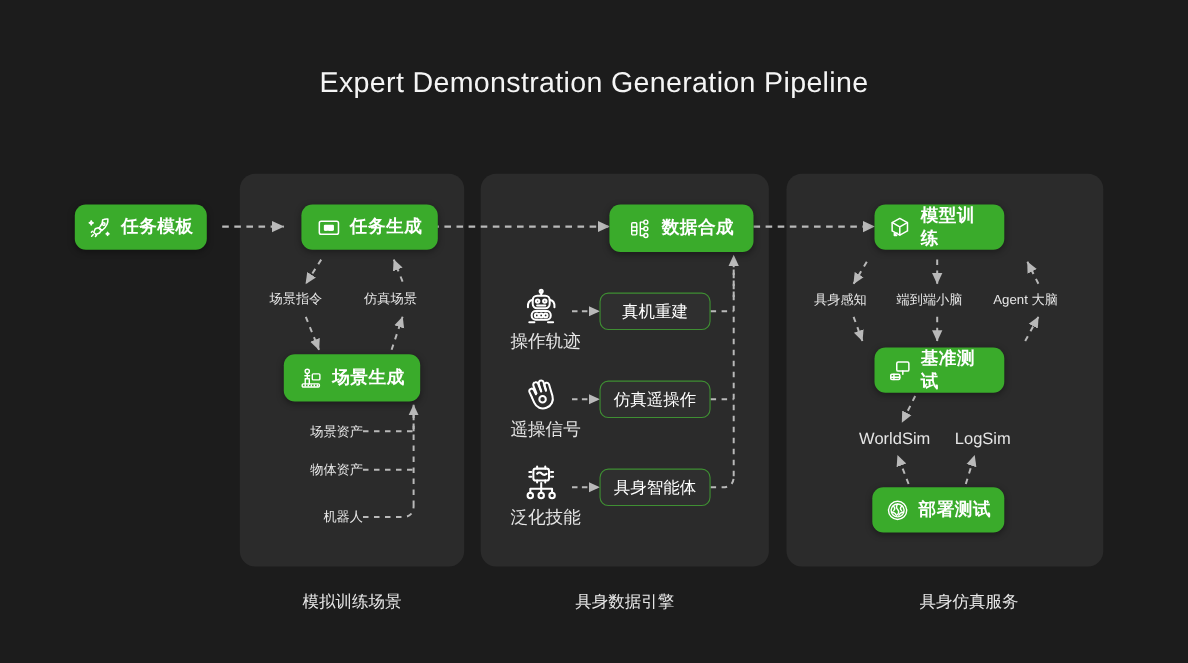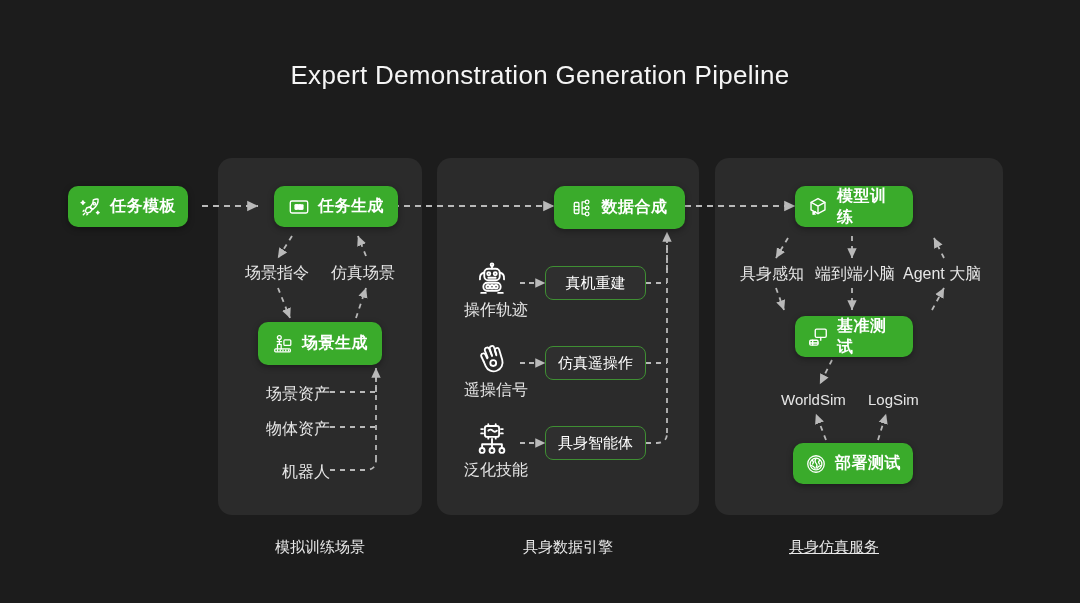--- a/index.html
+++ b/index.html
@@ -33,21 +33,21 @@
   #panel-2{left:437px;width:262px;}
   #panel-3{left:715px;width:288px;}
 
   .panel-caption{
     position:absolute;top:538px;
     font-size:15px;color:#e8e8e8;
     text-align:center;white-space:nowrap;
   }
   #caption-1{left:218px;width:204px;}
   #caption-2{left:437px;width:262px;}
-  #caption-3{left:690px;width:288px;text-decoration:underline;}
+  #caption-3{left:737px;width:288px;}
 
   
   .node{
     position:absolute;
     display:flex;align-items:center;justify-content:center;
     gap:8px;
     background:#3aab2b;
     border-radius:10px;
     color:#ffffff;
     font-size:16px;
@@ -68,21 +68,21 @@
     border:1.6px solid #3f8f33;
     border-radius:8px;
     color:#ffffff;
     font-size:15px;
     box-sizing:border-box;
   }
 
   
   .lbl{
     position:absolute;
-    font-size:16px;color:#e6e6e6;white-space:nowrap;
+    font-size:12px;color:#e6e6e6;white-space:nowrap;
   }
   .lbl.r{text-align:right;}
 
   
   .glyph{position:absolute;width:56px;text-align:center;}
   .glyph svg{width:38px;height:34px;display:block;margin:0 auto;}
   .glyph .cap{font-size:16px;color:#e6e6e6;margin-top:4px;white-space:nowrap;}
 
   
   .wires{position:absolute;inset:0;pointer-events:none;}

